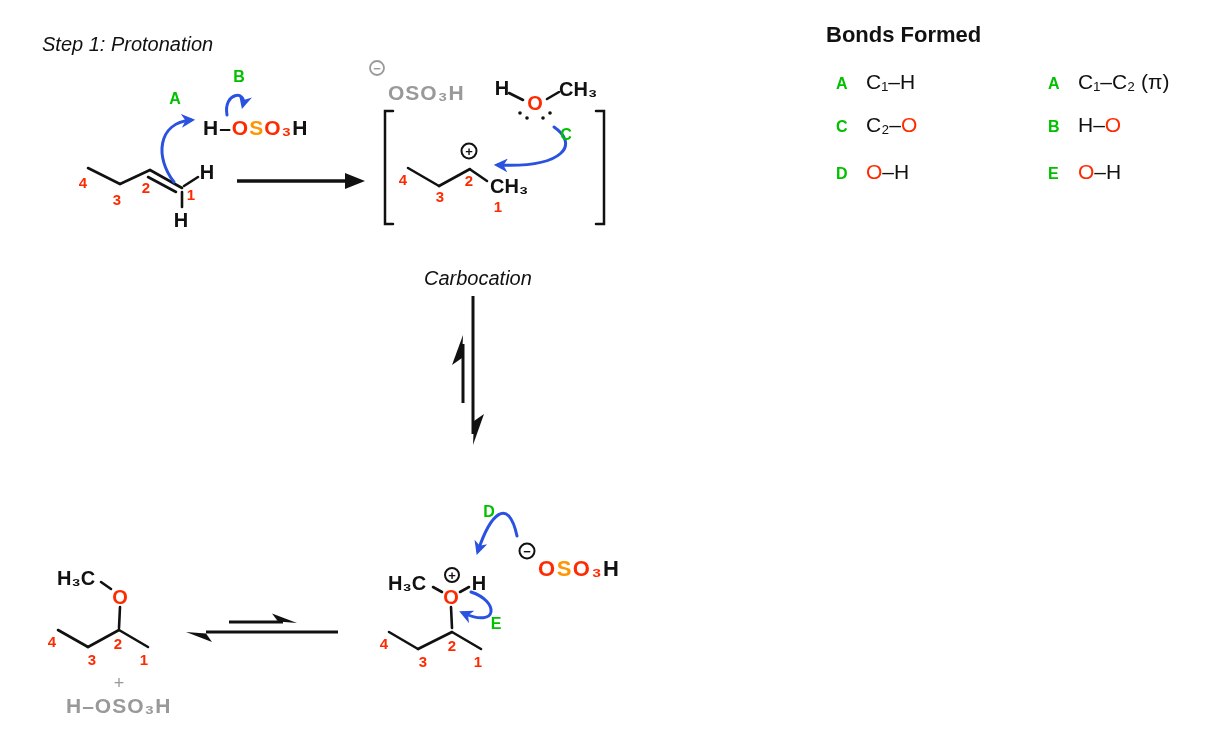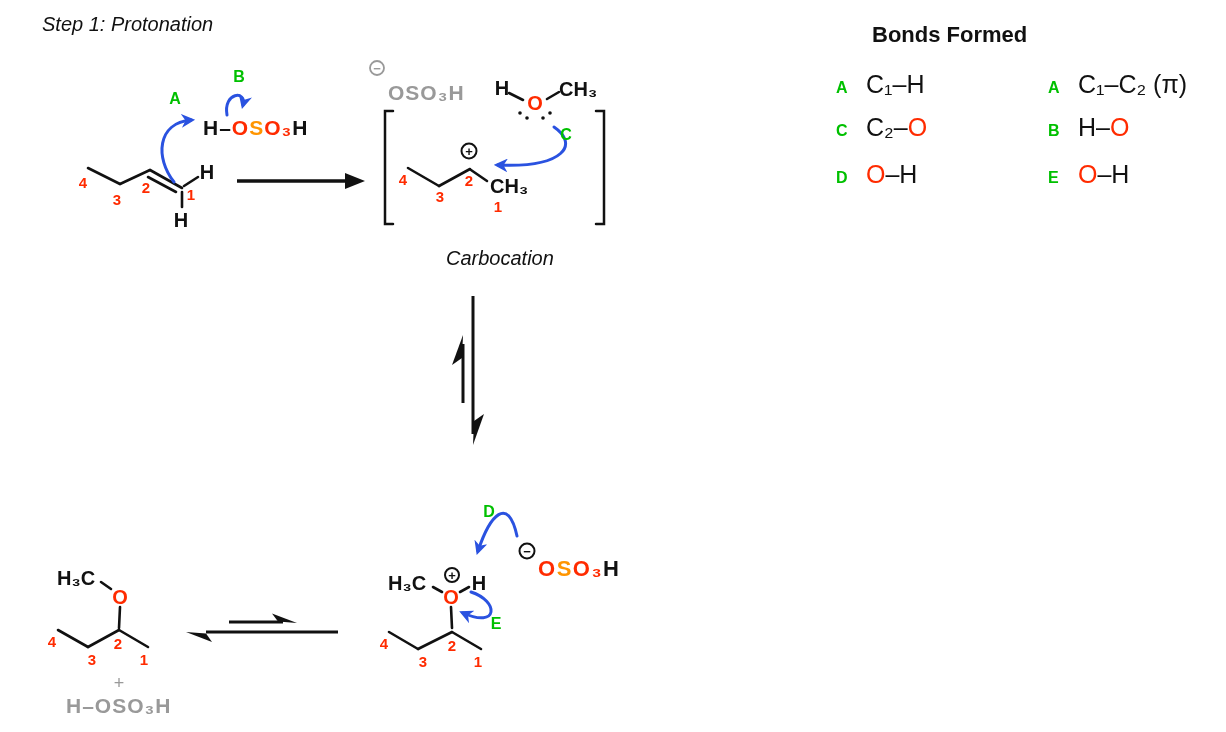--- a/index.html
+++ b/index.html
@@ -1,22 +1,22 @@
 <!DOCTYPE html>
 <html><head>
 <meta charset="utf-8">
 <style>
   html,body{margin:0;padding:0;background:#fff;}
   #stage{position:relative;width:1226px;height:732px;background:#fff;overflow:hidden;
          font-family:"Liberation Sans",sans-serif;color:#111;}
-  .title{position:absolute;font-style:italic;font-size:20px;white-space:nowrap;color:#111;}
+  .title{position:absolute;font-style:italic;font-size:20px;white-space:nowrap;color:#111;margin-top:20px;}
   .tblhead{position:absolute;font-weight:bold;font-size:22px;white-space:nowrap;color:#111;}
   .trow{position:absolute;display:flex;align-items:baseline;white-space:nowrap;}
   .tkey{display:inline-block;width:30px;font-weight:bold;font-size:16px;color:#00c000;}
-  .tseg{font-size:25px;color:#111;}
+  .tseg{font-size:21px;color:#111;}
   .c-red{color:#ff2b00;}
   svg{position:absolute;left:0;top:0;}
   svg text{font-family:"Liberation Sans",sans-serif;}
   .bond{stroke:#111;stroke-width:2.6;fill:none;stroke-linecap:round;}
   .arrB{stroke:#2a52e0;stroke-width:3;fill:none;stroke-linecap:round;}
   .eqline{stroke:#111;stroke-width:3;fill:none;stroke-linecap:butt;}
   .atomtxt{font-weight:bold;font-size:20px;fill:#111;}
   .acidtxt{font-weight:bold;font-size:21px;letter-spacing:1px;fill:#111;}
   .bigtxt{font-weight:bold;font-size:22px;letter-spacing:1.5px;fill:#111;}
   .numtxt{font-weight:bold;font-size:15px;fill:#ff2b00;}
@@ -25,23 +25,23 @@
   .graytxt{fill:#999;}
   .f-red{fill:#ff2b00;} .f-orange{fill:#ff9500;} .f-gray{fill:#999;}
   .mid{text-anchor:middle;}
 </style>
 </head>
 <body>
 
 <div id="stage">
 
   <div class="title" style="left:42px;top:13px">Step 1: Protonation</div>
-  <div class="title" style="left:446px;top:247px">Carbocation</div>
-
-  <div class="tblhead" style="left:872px;top:22px">Bonds Formed</div>
+  <div class="title" style="left:424px;top:247px">Carbocation</div>
+
+  <div class="tblhead" style="left:826px;top:22px">Bonds Formed</div>
   <div class="trow" style="left:836px;top:70px">
     <span class="tkey">A</span>
       <span class="tseg">C₁–H</span>
       <span class="tseg c-red"></span>
   </div>
   <div class="trow" style="left:836px;top:113px">
     <span class="tkey">C</span>
       <span class="tseg">C₂–</span>
       <span class="tseg c-red">O</span>
   </div>

